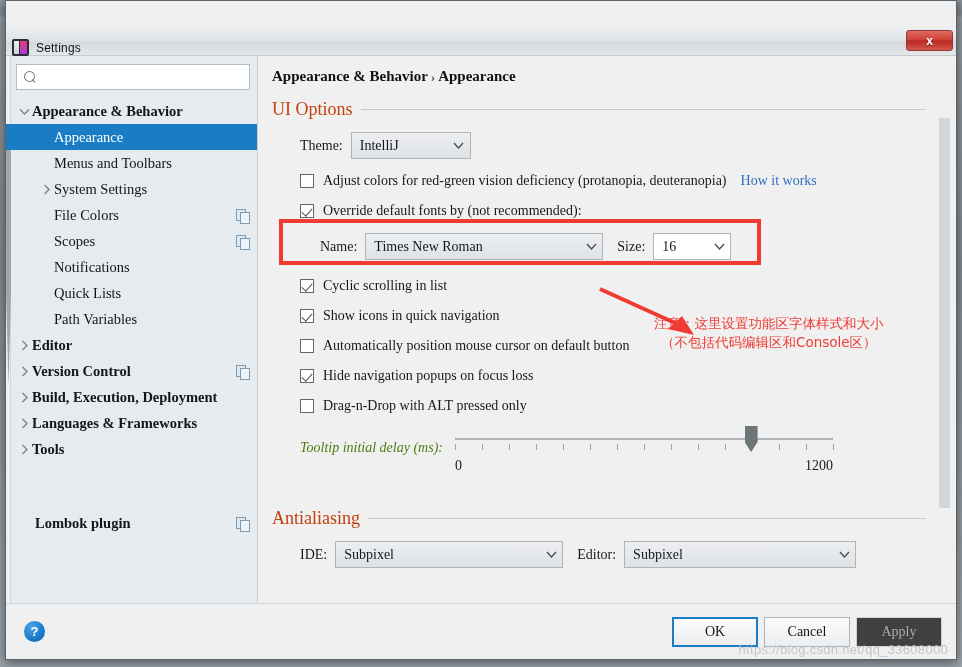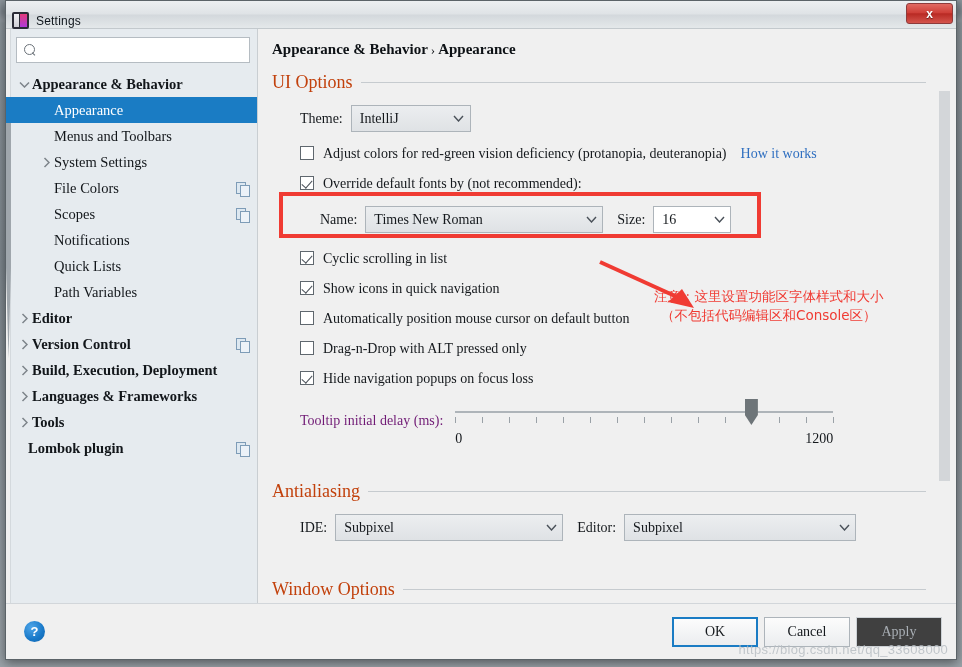--- a/index.html
+++ b/index.html
@@ -34,20 +34,21 @@
     border: 1px solid #5b6368;
     box-shadow: 0 3px 10px rgba(0,0,0,.45);
     display: flex; flex-direction: column;
   }
   .titlebar {
     height: 28px; flex: 0 0 28px;
     background: linear-gradient(180deg,#eceff1 0%,#dfe3e6 48%,#d3d8dc 52%,#e4e8ea 100%);
     border-bottom: 1px solid #c3c9cd;
     display: flex; align-items: center; padding: 12px 4px 0 6px;
     position: relative;
+    margin-top: 27px;
   }
   .app-icon {
     width: 17px; height: 17px; margin-right: 7px; position: relative;
     background: #2b2b36; border-radius: 2px; flex: 0 0 17px;
   }
   .app-icon::before {
     content:""; position:absolute; left:2px; top:2px; width:5px; height:13px;
     background: linear-gradient(180deg,#f0f0f3 0%,#cfcfd6 100%);
   }
   .app-icon::after {
@@ -160,21 +161,21 @@
     background: linear-gradient(180deg,#eceef0 0%,#dfe2e5 100%);
     display:flex; align-items:center; padding:0 4px 0 8px;
     font-size:14px; color:#14181c; cursor:pointer; position:relative;
   }
   .combo.white { background:#ffffff; }
   .combo .val{ flex:1; white-space:nowrap; overflow:hidden; }
   .chev {
     width:14px; flex:0 0 14px; display:flex; align-items:center; justify-content:center;
   }
 
-  .cb-row{ display:flex; margin-bottom: 14px; }
+  .cb-row{ display:flex; align-items:center; margin-bottom: 14px; }
   .checkbox{
     width:14px; height:14px; flex:0 0 14px; border:1px solid #5f676e;
     background:#fff; margin-right:9px; position:relative;
   }
   .checkbox.checked::after{
     content:""; position:absolute; left:3px; top:1px;
     width:5px; height:9px; border:solid #4a5159;
     border-width:0 1.7px 1.7px 0; transform: rotate(42deg);
   }
   .cb-label{ font-size:14px; color:#14181c; white-space:nowrap; }
@@ -186,21 +187,21 @@
   }
   .red-arrow{ position:absolute; pointer-events:none; }
   .annot{
     position:absolute; color:#f03b33; font-size:13.5px; line-height:19px;
     font-family:"DejaVu Sans", sans-serif; white-space:nowrap;
   }
   .annot .l2{ display:block; }
 
   
   .slider-row{ display:flex; align-items:flex-start; margin-top: 6px; }
-  .slider-label{ font-size:14px; color:#701a75; padding-top:12px; margin-right:12px; white-space:nowrap;}
+  .slider-label{ font-size:14px; color:#4d7c0f; padding-top:12px; margin-right:12px; white-space:nowrap;font-style:italic;}
   .slider-wrap{ position:relative; width:378px; }
   .slider-track{
     position:absolute; left:0; top:10px; width:100%; height:2px; background:#aeb4b9;
   }
   .ticks{ position:absolute; left:0; top:16px; width:100%; height:7px; }
   .ticks i{ position:absolute; top:0; width:1px; height:6px; background:#9aa1a7; }
   .thumb{
     position:absolute; width:13px; height:26px;
     background:#6e7579;
     clip-path: polygon(0 0,100% 0,100% 62%,50% 100%,0 62%);
@@ -356,21 +357,21 @@
             <span class="tree-label">Languages &amp; Frameworks</span>
           </div>
           <div class="tree-row bold" style="padding-left: 10px;">
             <span class="tw">
               <svg width="7" height="11" viewBox="0 0 7 11">
                 <path d="M1.5 1 L6 5.5 L1.5 10" fill="none" stroke="#7d848a" stroke-width="1.5"></path>
               </svg>
             </span>
             <span class="tree-label">Tools</span>
           </div>
-          <div class="tree-row bold" style="padding-left: 6px;">
+          <div class="tree-row bold" style="padding-left: 13px; margin-top: 48px;">
             <span class="tw"></span>
             <span class="tree-label">Lombok plugin</span>
             <span class="copy-icon"></span>
           </div>
         </div>
     </div>
 
     <div class="content">
       <div class="content-scroll">
         <div class="ct"></div>
@@ -440,26 +441,26 @@
               </div>
               <div class="cb-row">
                 <span class="checkbox checked"></span>
                 <span class="cb-label">Show icons in quick navigation</span>
               </div>
               <div class="cb-row">
                 <span class="checkbox"></span>
                 <span class="cb-label">Automatically position mouse cursor on default button</span>
               </div>
               <div class="cb-row">
+                <span class="checkbox checked"></span>
+                <span class="cb-label">Hide navigation popups on focus loss</span>
+              </div>
+              <div class="cb-row">
                 <span class="checkbox"></span>
                 <span class="cb-label">Drag-n-Drop with ALT pressed only</span>
-              </div>
-              <div class="cb-row">
-                <span class="checkbox checked"></span>
-                <span class="cb-label">Hide navigation popups on focus loss</span>
               </div>
             </div>
 
           <div class="slider-row">
             <span class="slider-label">Tooltip initial delay (ms):</span>
             <div class="slider-wrap">
               <div class="slider-track"></div>
               <div class="ticks" id="ticks">
                   <i style="left: 0%;"></i>
                   <i style="left: 7.14286%;"></i>

